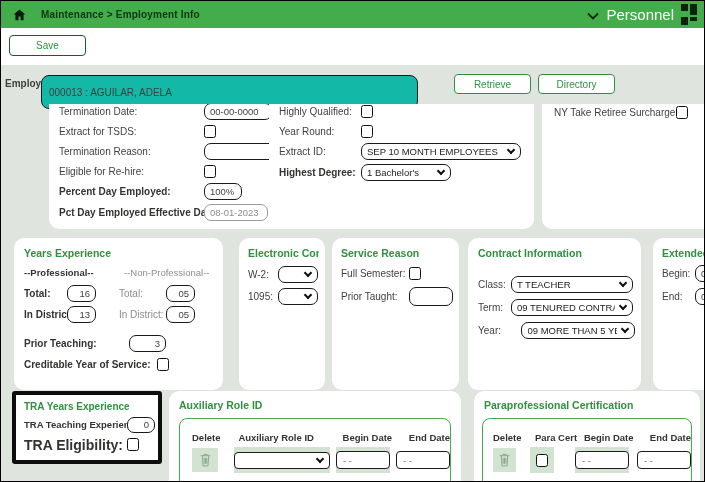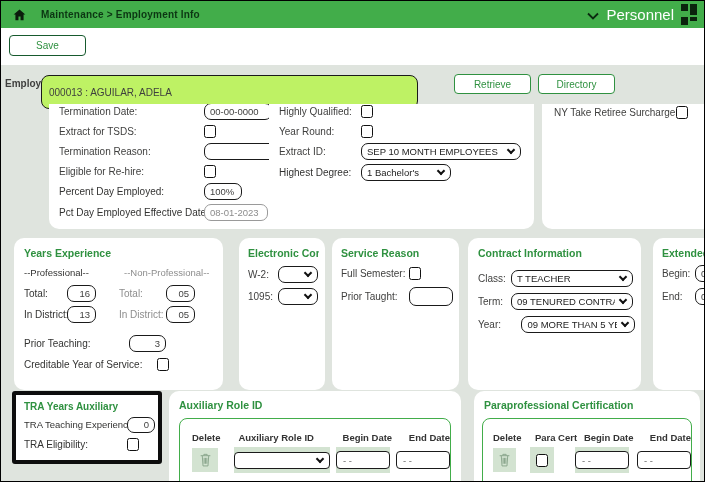--- a/index.html
+++ b/index.html
@@ -16,31 +16,31 @@
   .apps-ic i { background:#0b220d; display:block; }
 
   
   .savebar { position:absolute; top:27px; left:0; width:705px; height:37px; background:#ffffff; }
   .btn { display:flex; align-items:center; justify-content:center; background:#fff; border:1px solid #2f9140; border-radius:4px; color:#2f9140; font-size:10px; cursor:pointer; }
   .save-btn { position:absolute; left:8px; top:7px; width:77px; height:21px; border-color:#175a2e; border-width:1.5px; }
 
   
   .emp-band { position:absolute; top:64px; left:0; width:705px; height:39px; background:#dfe4de; }
   .emp-lbl { position:absolute; left:4px; top:13px; font-size:10px; font-weight:700; color:#3f3f3e; }
-  .emp-input { position:absolute; left:40px; top:10px; width:377px; height:22px; border:1.6px solid #1a1a1a; border-radius:8px; font-size:10px; color:#3f3f3e; padding:16px 7px; background:#bef264; outline:none; }
+  .emp-input { position:absolute; left:40px; top:10px; width:377px; height:22px; border:1.6px solid #1a1a1a; border-radius:8px; font-size:10px; color:#3f3f3e; padding:16px 7px; background:#14b8a6; outline:none; }
   .retrieve-btn { position:absolute; left:453px; top:9px; width:77px; height:20px; }
   .directory-btn { position:absolute; left:537px; top:9px; width:77px; height:20px; }
 
   
   .content { position:absolute; top:103px; left:0; width:705px; height:379px; overflow:hidden; }
   .panel { position:absolute; background:#fff; border-radius:10px; }
   .ptitle { color:#2f9140; font-weight:700; font-size:10.5px; white-space:nowrap; overflow:hidden; }
   .frow { display:flex; align-items:center; }
   .lbl { font-size:10px; color:#3f3f3e; white-space:nowrap; }
-  .lblb { font-size:10px; color:#333332; font-weight:400; white-space:nowrap; }
+  .lblb { font-size:10px; color:#333332; font-weight:700; white-space:nowrap; }
   .lblg { font-size:10px; color:#8d8d8d; white-space:nowrap; }
   .inp { border:1.6px solid #1a1a1a; border-radius:7px; background:#fff; font-size:9.5px; color:#3f3f3e; padding:0 5px; height:17px; outline:none; }
   .inp.dis { border-color:#9a9a9a; color:#8c8c8c; }
   .inp.ra { text-align:right; }
   .cb { appearance:none; -webkit-appearance:none; width:12px; height:13px; border:1.7px solid #111; border-radius:2.5px; background:#fff; margin:0; cursor:pointer; }
   .sel { border:1.6px solid #1a1a1a; border-radius:7px; background:#fff; height:17px; display:flex; align-items:center; justify-content:space-between; font-size:9.5px; color:#222; padding:0 5px; white-space:nowrap; overflow:hidden; cursor:pointer; }
   .sel span { overflow:hidden; white-space:nowrap; }
   .chev { flex:none; width:6px; height:6px; border-right:2.2px solid #111; border-bottom:2.2px solid #111; transform:rotate(45deg); margin:-3px 1px 0 5px; }
 
   
@@ -208,21 +208,21 @@
         <input type="checkbox" class="cb" style="">
       </div>
       <div class="frow" style="height:24px;">
         <span class="lbl" style="width:68px;">Prior Taught:</span>
         <input class="inp" style="width: 44px; height: 19px;">
       </div>
     </div>
 
     <div class="panel" style="left:467px; top:134px; width:173px; height:152px; padding:9px 6px 0 10px;">
       <div class="ptitle">Contract Information</div>
-      <div class="frow" style="height:23px; margin-top:8px;">
+      <div class="frow" style="height:23px; margin-top:14px;">
         <span class="lbl" style="width:33px;">Class:</span>
         <div class="sel" style="width:122px;">
             <span>T TEACHER</span>
             <i class="chev"></i>
           </div>
       </div>
       <div class="frow" style="height:23px;">
         <span class="lbl" style="width:33px;">Term:</span>
         <div class="sel" style="width:122px;">
             <span>09 TENURED CONTRACT (CC</span>
@@ -244,27 +244,27 @@
         <span class="lbl" style="width:33px;">Begin:</span>
         <input class="inp" style="width: 40px;" value="00-">
       </div>
       <div class="frow" style="height:23px;">
         <span class="lbl" style="width:33px;">End:</span>
         <input class="inp" style="width: 40px;" value="00-">
       </div>
     </div>
 
     <div class="panel tra-panel" style="left:11px; top:287px; width:150px; height:73px; padding:6px 6px 0 8px;">
-      <div class="ptitle" style="font-size:10px;">TRA Years Auxiliary</div>
+      <div class="ptitle" style="font-size:10px;">TRA Years Experience</div>
       <div class="frow" style="height:21px; margin-top:2px;">
         <span class="lblb" style="width:103px; font-size:9.5px;">TRA Teaching Experience:</span>
         <input class="inp ra" style="width: 28px; height: 16px;" value="0">
       </div>
       <div class="frow" style="height:19px;">
-        <span class="lblb" style="width:103px; font-size:10px;">TRA Eligibility:</span>
+        <span class="lblb" style="width:103px; font-size:14px;">TRA Eligibility:</span>
         <input type="checkbox" class="cb" style="">
       </div>
     </div>
 
     <div class="panel" style="left:168px; top:287px; width:292px; height:110px; padding:8px 0 0 10px;">
       <div class="ptitle">Auxiliary Role ID</div>
       <div class="gridbox" style="left:10px; top:27px; width:272px; height:80px; padding:10px 0 0 12px;">
         <div class="frow" style="height:16px;">
           <span class="ghead" style="width:49px;">Delete</span>
           <span class="ghead" style="width:110px;">Auxiliary Role ID</span>

